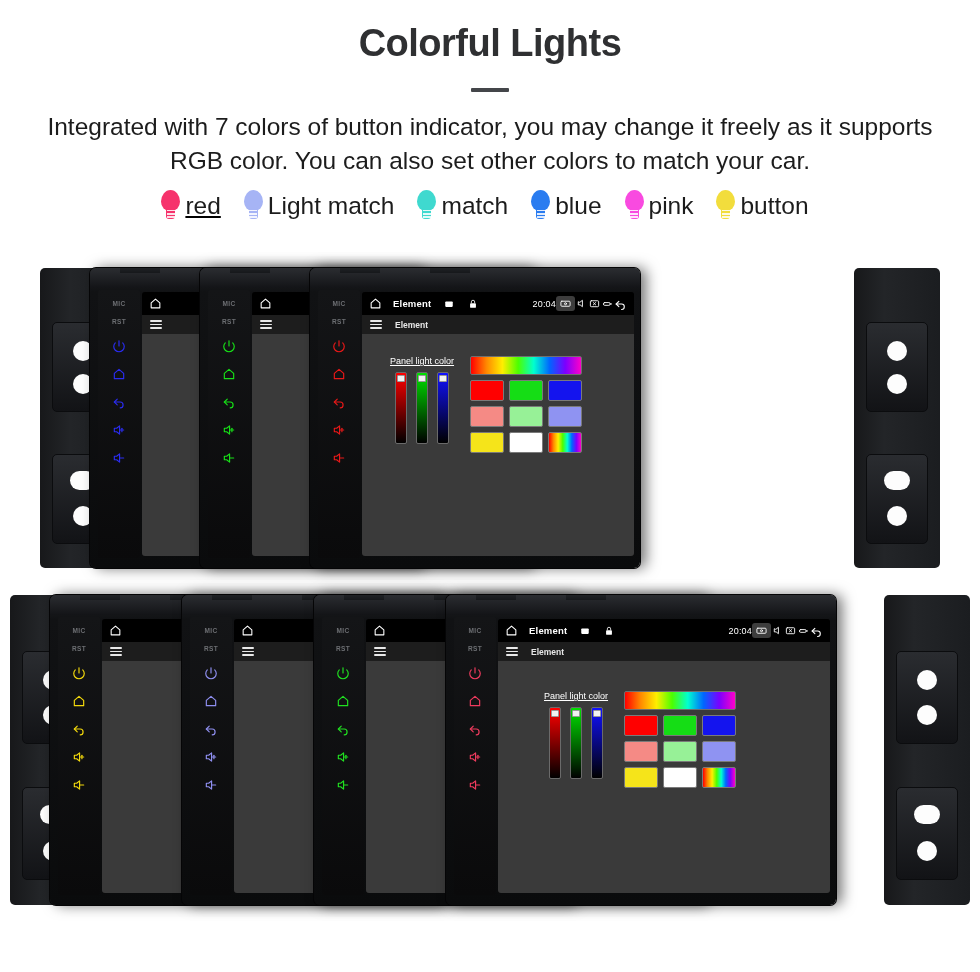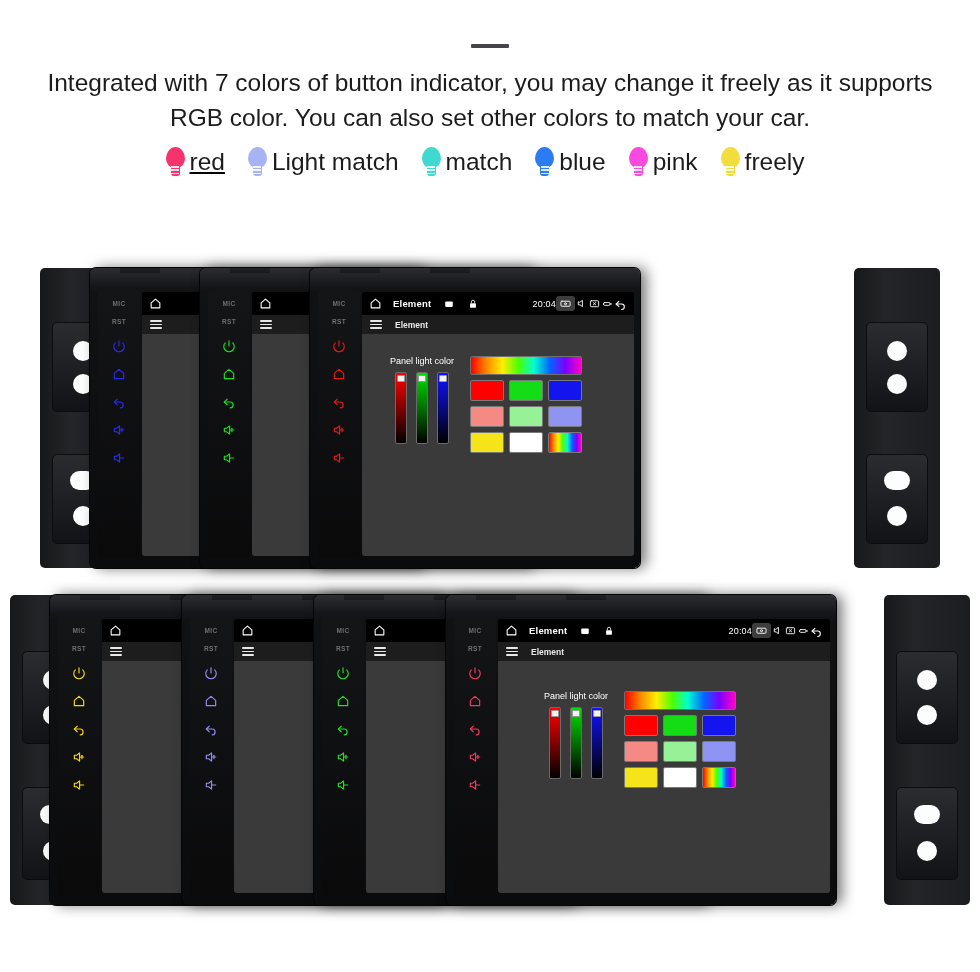--- a/index.html
+++ b/index.html
@@ -140,21 +140,21 @@
   .appbar-title { font-size: 8.5px; font-weight: bold; }
   .hamb { width: 12px; display: flex; flex-direction: column; gap: 2.2px; }
   .hamb i { display: block; height: 1.6px; background: #e8e8e8; border-radius: 1px; }
   .content {
     flex: 1; background: #3a3a3a; position: relative;
   }
 
   
   .plc { position: absolute; display: flex; align-items: flex-start; }
   .plc-left { text-align: center; }
-  .plc-label { color: #fff; font-size: 9px; margin-bottom: 6px; white-space: nowrap; }
+  .plc-label { color: #fff; font-size: 9px; margin-bottom: 6px; white-space: nowrap; text-decoration: underline; }
   .sliders { display: flex; gap: 9px; justify-content: center; }
   .slider {
     width: 12px; height: 72px; border-radius: 2px; position: relative;
     border: 1px solid #6a6a6a;
   }
   .slider .thumb {
     position: absolute; left: 1px; right: 1px; top: 2px; height: 7px;
     background: #f2f2f2; border-radius: 1px; border: 1px solid #999;
   }
   .sw-wrap { margin-left: 16px; }
@@ -196,20 +196,21 @@
     text-shadow: 0 1px 2px rgba(0,0,0,.3);
     pointer-events: none; white-space: nowrap;
   }
 </style>
 </head>
 <body>
 
 <div class="page">
 
   <div class="hdr">
+    <div class="title">Colorful Lights</div>
     <div class="rule"></div>
     <div class="subtitle">Integrated with 7 colors of button indicator, you may change it freely as it supports RGB color. You can also set other colors to match your car.</div>
     <div class="legend" id="legend">
         <div class="legend-item">
           <span class="bulb">
             <span class="glass" style="background:#f6336c"></span>
             <span class="neck" style="background:#f6336c">
               <i></i>
               <i></i>
               <i></i>
@@ -263,21 +264,21 @@
         </div>
         <div class="legend-item">
           <span class="bulb">
             <span class="glass" style="background:#f2dd3c"></span>
             <span class="neck" style="background:#f2dd3c">
               <i></i>
               <i></i>
               <i></i>
             </span>
           </span>
-          <span class="legend-label">freely</span>
+          <span class="legend-label">button</span>
         </div>
       </div>
   </div>
 
   <div class="group" id="group-top">
     <div class="bracket left">
       <div class="tab t1">
         <div class="hole h-round" style="top:20%"></div>
         <div class="hole h-round" style="top:58%"></div>
       </div>

